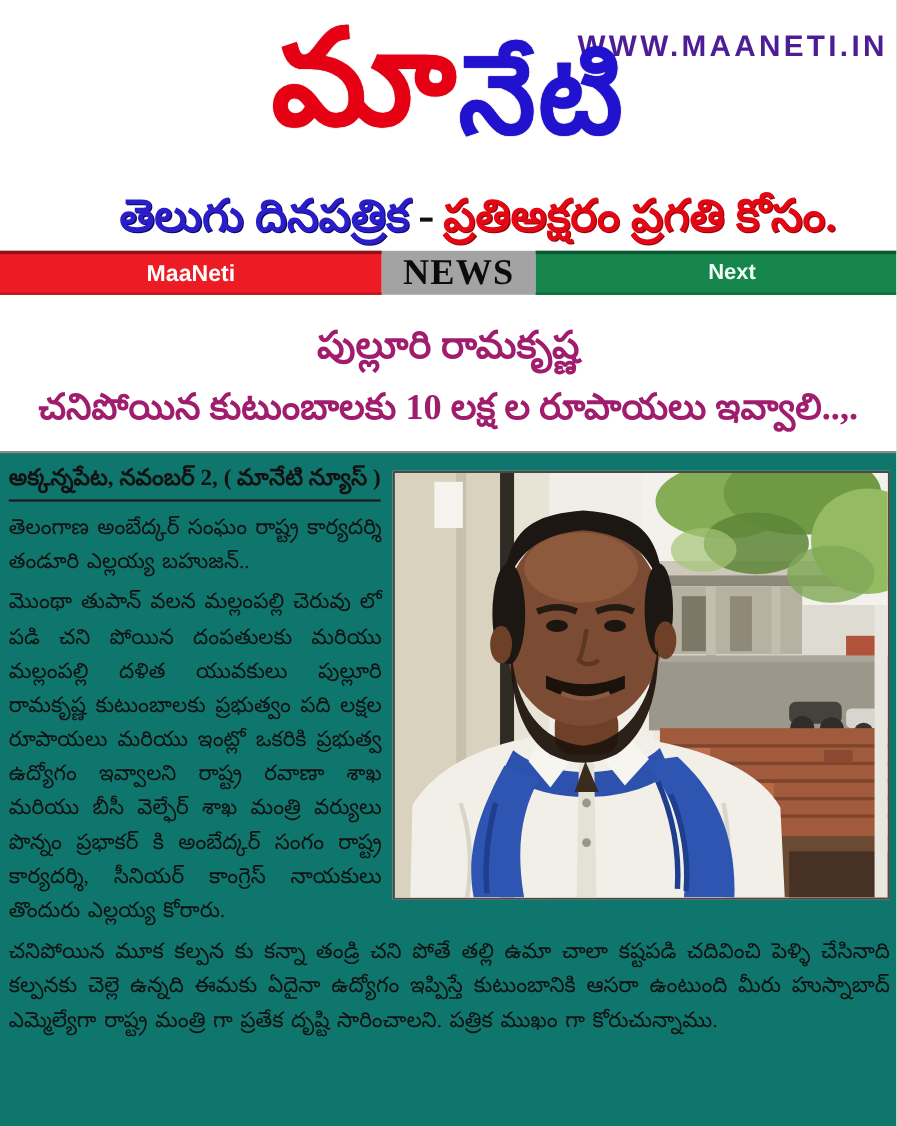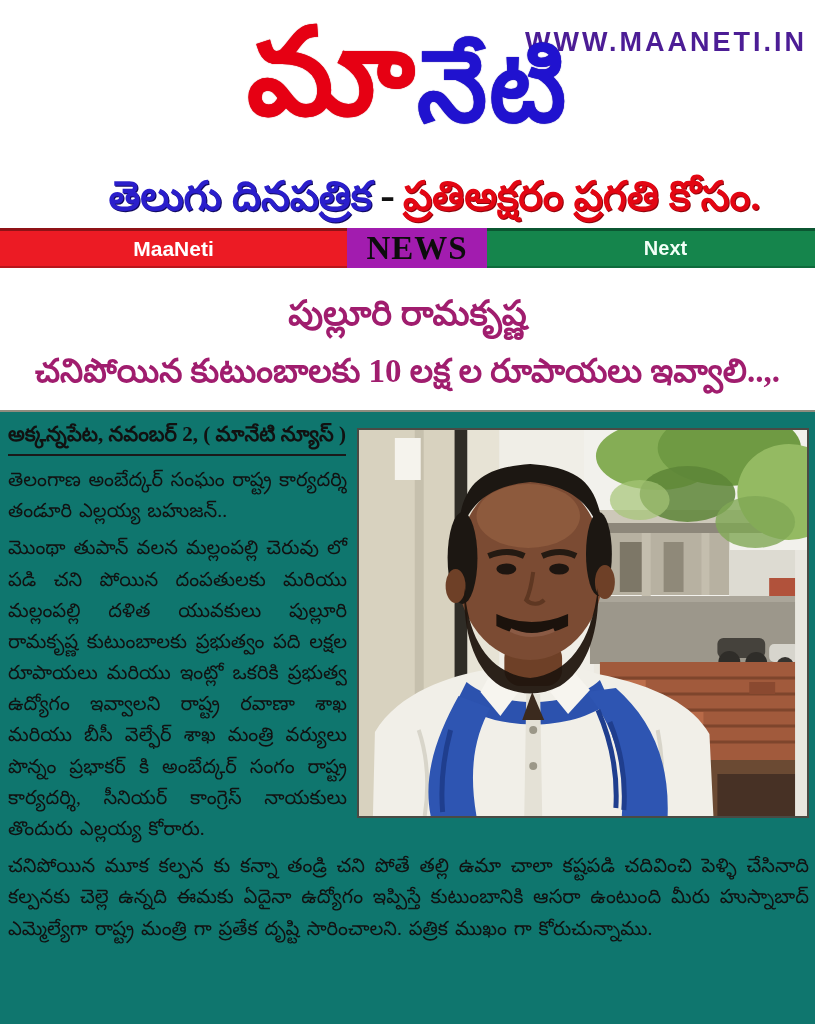--- a/index.html
+++ b/index.html
@@ -55,21 +55,21 @@
   }
   .nav-left {
     width: 347px; background: #ec1b24;
     border-top: 3px solid #8f1216; border-bottom: 2px solid #b9151c;
     color: #ffffff; font-family: "Liberation Sans", sans-serif;
     font-weight: 700; font-size: 21px;
     display: flex; align-items: center; justify-content: center;
     cursor: pointer;
   }
   .nav-center {
-    width: 140px; background: #a21caf;
+    width: 140px; background: #a3a3a3;
     display: flex; align-items: center; justify-content: center;
     font-family: "Liberation Serif", serif;
     font-weight: 800; font-size: 33px; color: #0c0c0c;
     letter-spacing: 1px;
   }
   .nav-right {
     flex: 1; background: #15854c;
     border-top: 3px solid #0b5631; border-bottom: 2px solid #0e6b3c;
     color: #f2fff7; font-family: "Liberation Sans", sans-serif;
     font-weight: 700; font-size: 20px;

